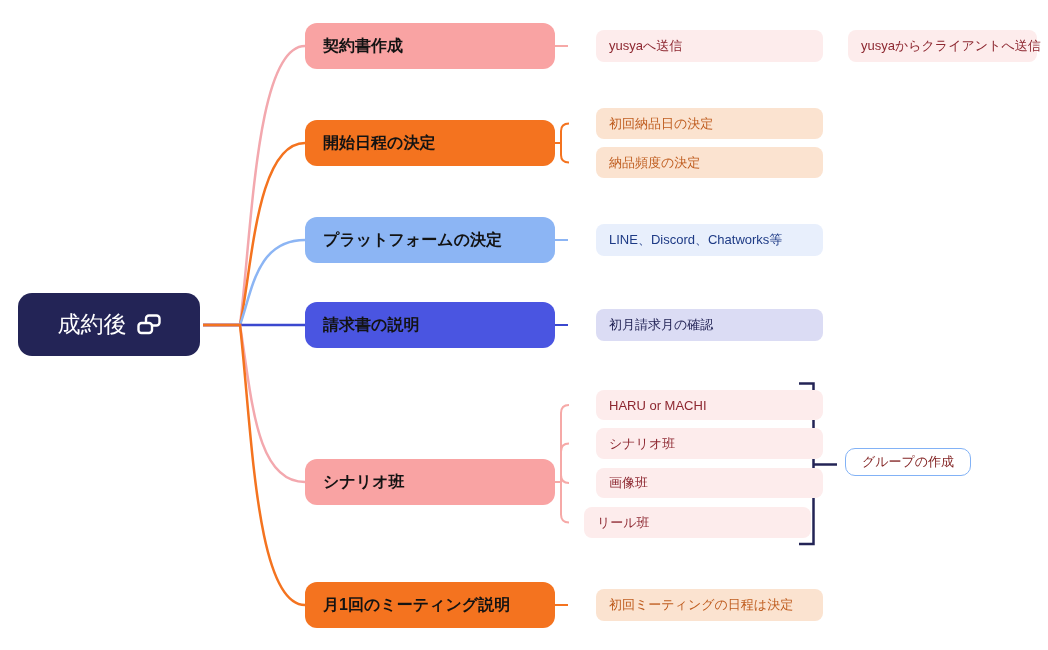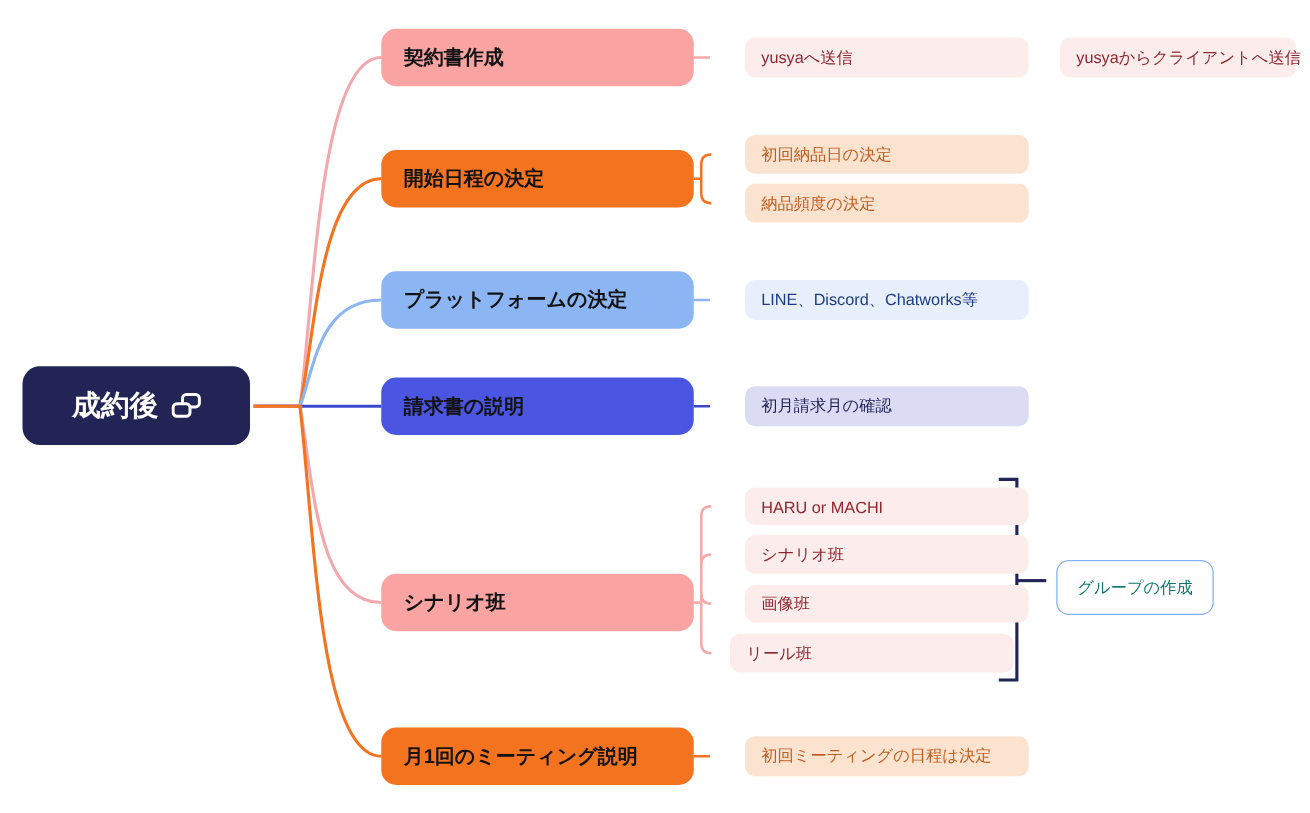--- a/index.html
+++ b/index.html
@@ -24,21 +24,21 @@
     white-space: nowrap;
     cursor: default;
   }
   .root {
     left: 18px; top: 293px; width: 182px; height: 63px;
     background: #232456;
     color: #ffffff;
     border-radius: 14px;
     justify-content: center;
     font-size: 23px;
-    font-weight: 700;
+    font-weight: 400;
     gap: 10px;
   }
   .branch {
     width: 250px; height: 46px;
     border-radius: 12px;
     padding: 0 18px;
     font-size: 16px;
     font-weight: 700;
     color: #131313;
   }
@@ -51,25 +51,25 @@
     border-radius: 8px;
     padding: 0 13px;
     font-size: 13px;
     margin-left: 28px;
   }
   .child-pink     { background: #fdecec; color: #8d2730; }
   .child-orange   { background: #fbe3d0; color: #bf5c1e; }
   .child-blue     { background: #e8effc; color: #1d3a85; }
   .child-lavender { background: #dbdcf4; color: #232456; }
   .annotation {
-    left: 845px; top: 448px; width: 126px; height: 44px;
+    left: 845px; top: 448px; width: 126px; height: 28px;
     background: #ffffff;
     border: 1.5px solid #82b2f6;
     border-radius: 10px;
-    color: #0f766e;
+    color: #7f1d1d;
     font-size: 13px;
     justify-content: center;
   }
   .link-icon-wrap { display: inline-flex; align-items: center; }
 </style>
 </head>
 <body>
 
 <div class="canvas">
 

